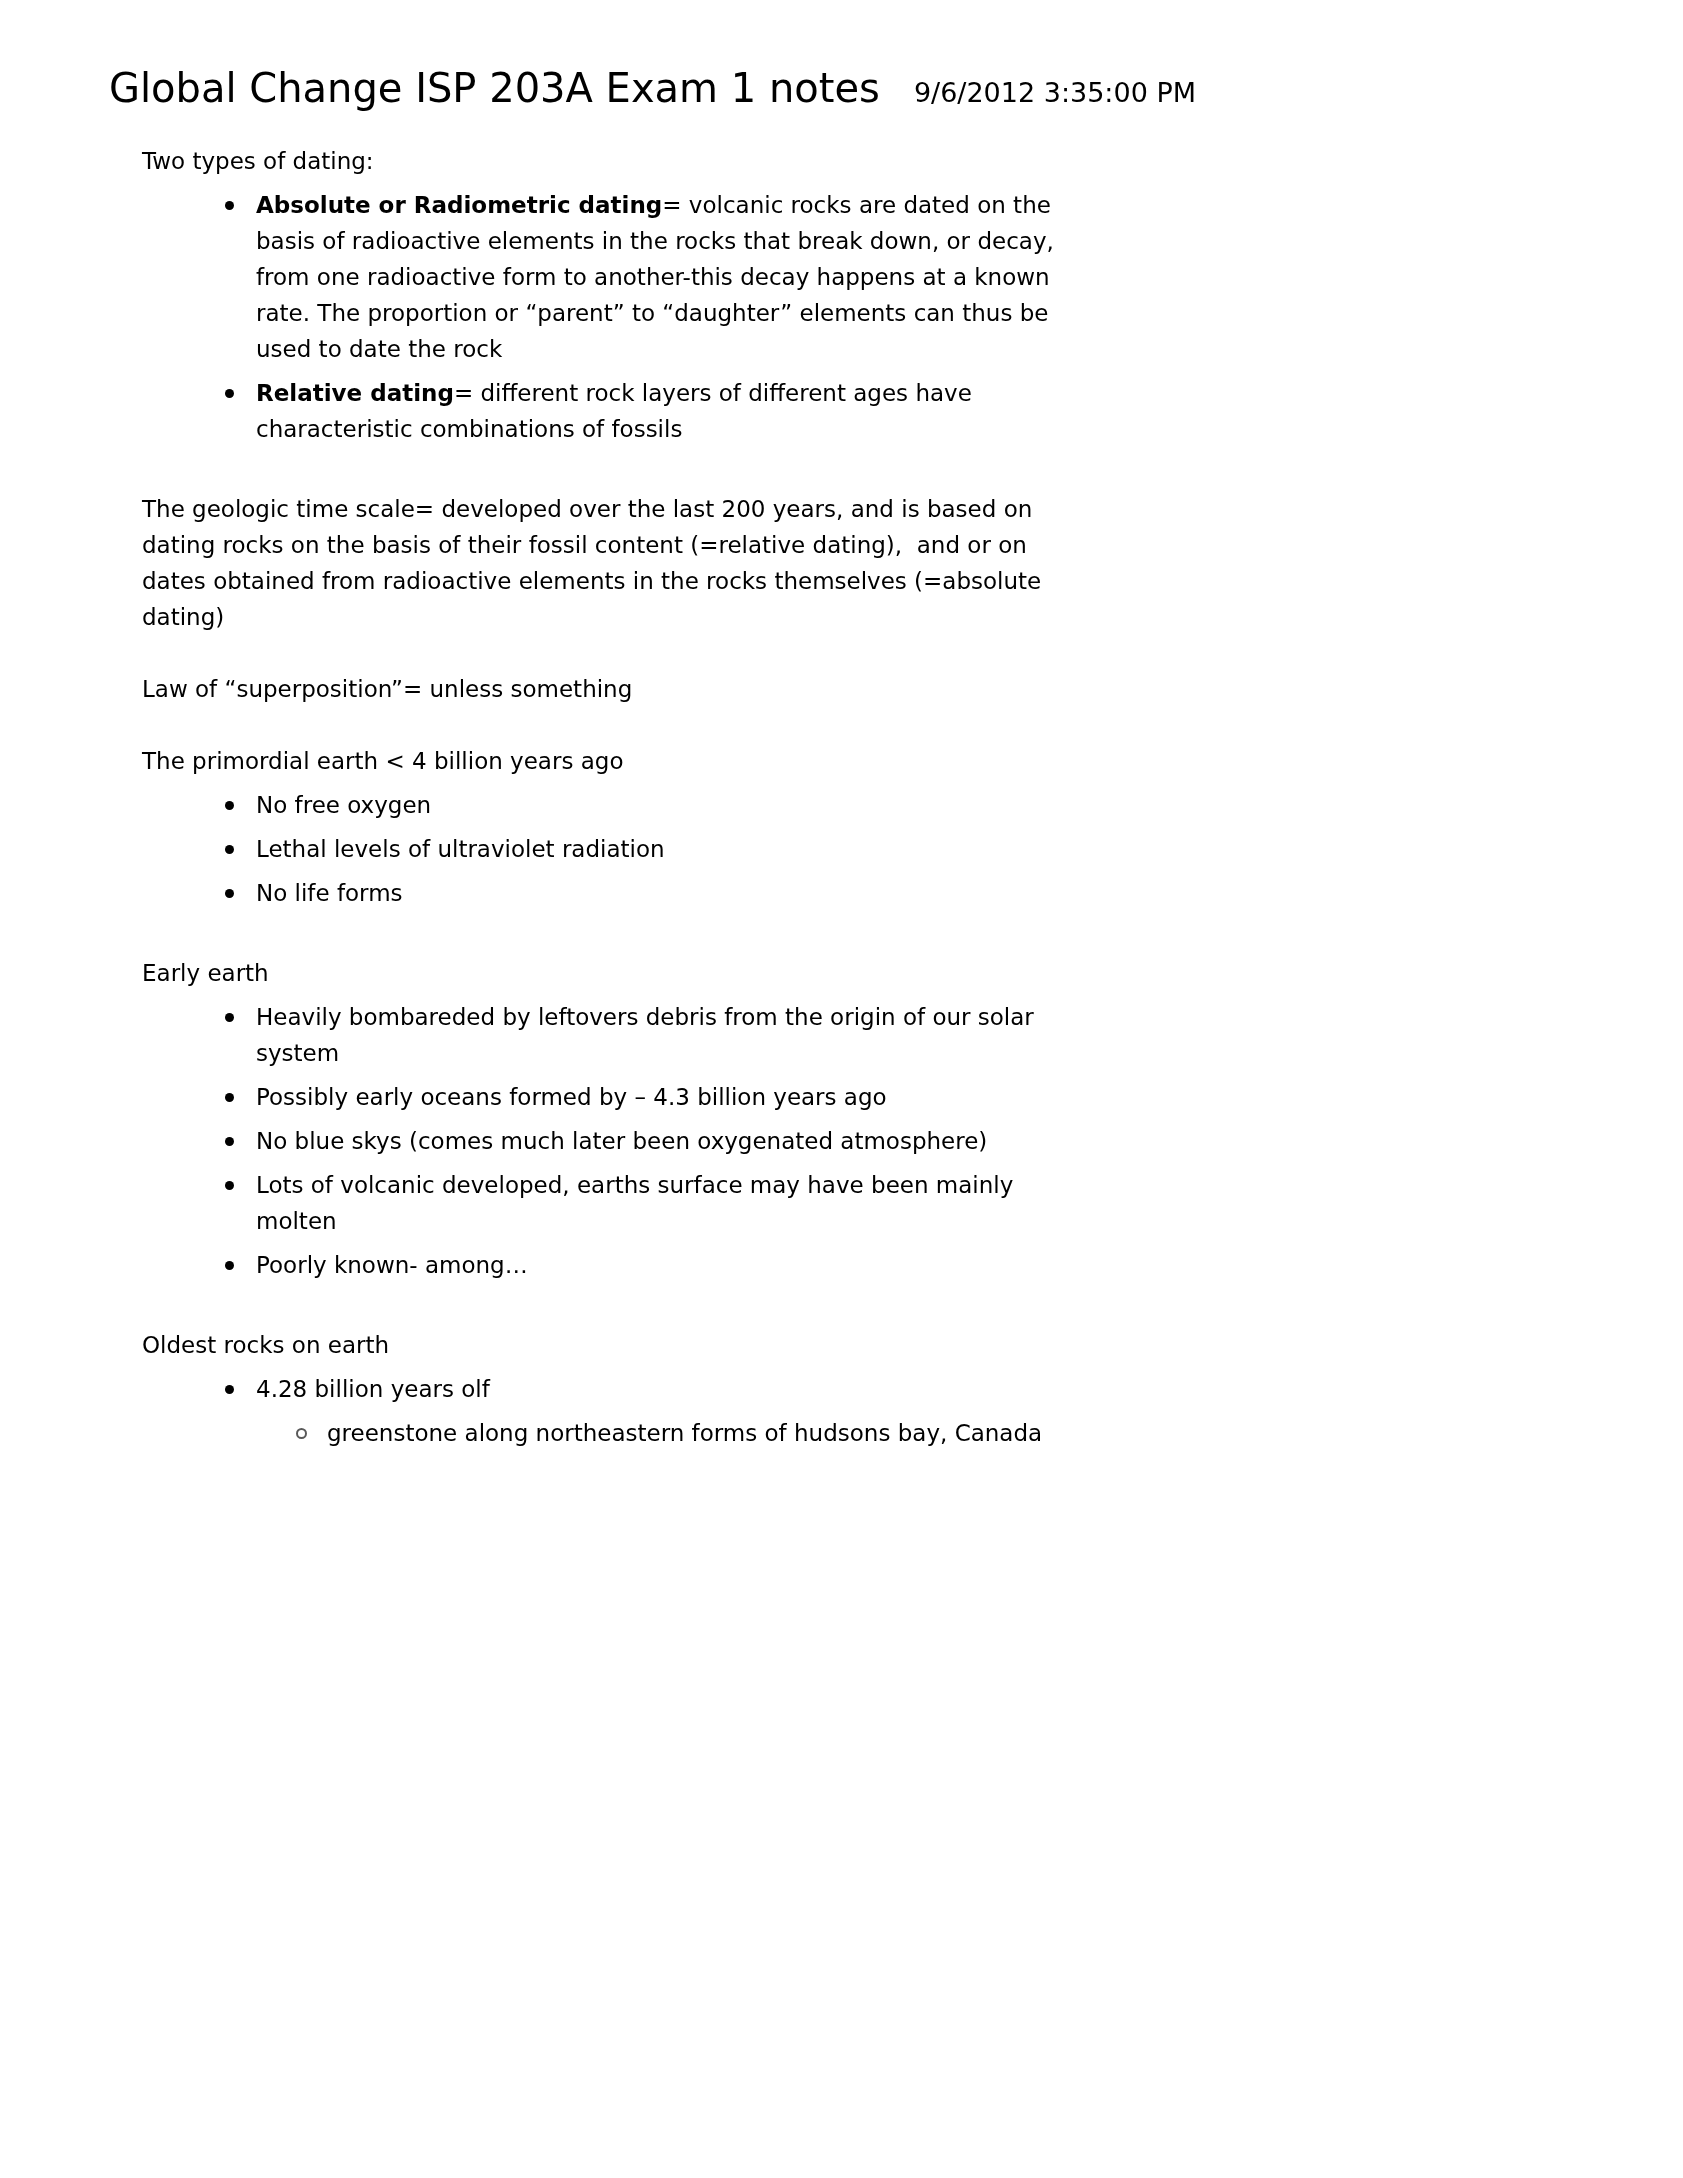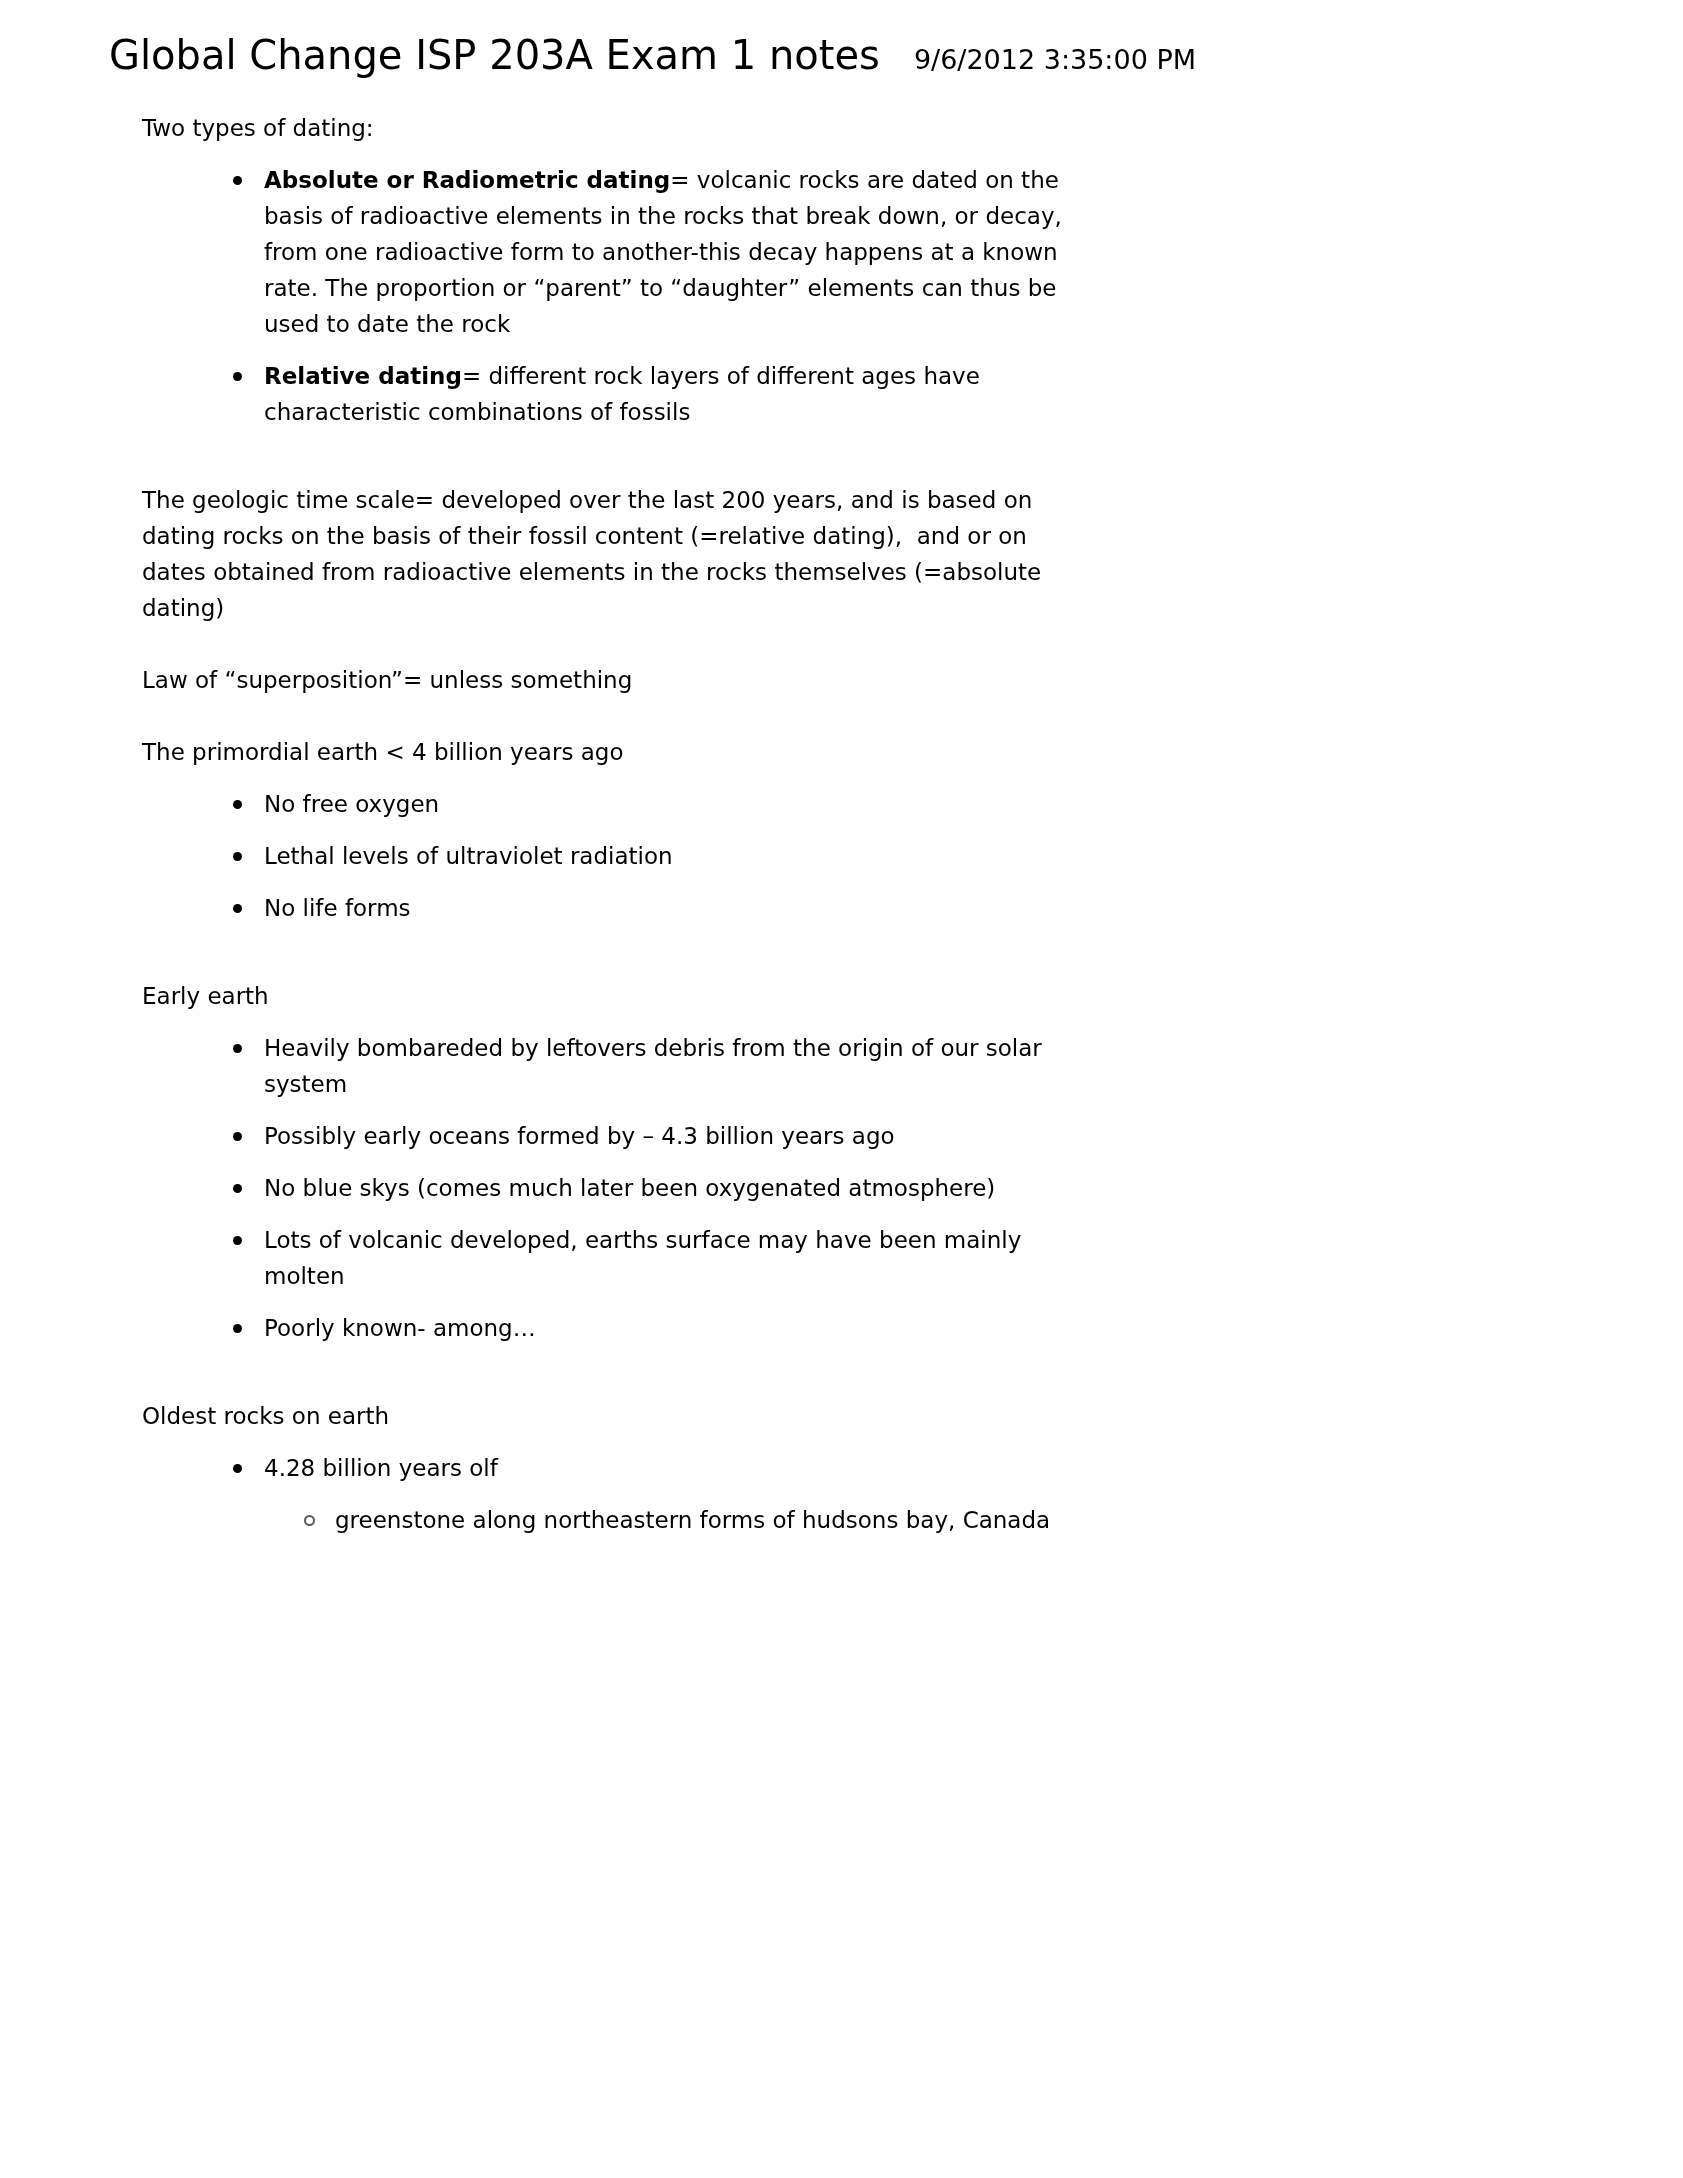--- a/index.html
+++ b/index.html
@@ -1,28 +1,28 @@
 <!DOCTYPE html>
 <html><head>
 <meta charset="utf-8">
 <style>
   html,body{margin:0;padding:0;}
   body{
     width:1683px;height:2178px;background:#ffffff;color:#000000;
     font-family:"DejaVu Sans","Liberation Sans",sans-serif;
   }
-  .page{box-sizing:border-box;width:1451px;height:2178px;padding:30px 99px 0 109px;overflow:hidden;}
+  .page{box-sizing:border-box;width:1451px;height:2178px;padding:63px 99px 0 109px;overflow:hidden;}
   .title-row{display:flex;align-items:baseline;gap:34px;margin:0 0 30px 0;}
   .doc-title{font-size:40px;font-weight:400;margin:0;line-height:1.25;white-space:nowrap;}
   .doc-ts{font-size:27px;line-height:1.2;white-space:nowrap;}
   .body{padding-left:33px;font-size:23px;line-height:36px;}
   .para{margin:0;max-width:936px;white-space:pre-wrap;}
   .gap{height:36px;}
   ul{list-style:none;margin:0;padding:0;}
-  li{position:relative;margin:16px;white-space:pre-wrap;}
+  li{position:relative;margin:8px;white-space:pre-wrap;}
   .l1{padding-left:106px;max-width:938px;box-sizing:border-box;}
   .l1::before{
     content:"";position:absolute;left:75px;top:14px;
     width:9px;height:9px;border-radius:50%;background:#000;
   }
   .l2{padding-left:177px;max-width:1089px;box-sizing:border-box;}
   .l2::before{
     content:"";position:absolute;left:146px;top:13px;
     width:11px;height:11px;border-radius:50%;
     border:2px solid #595959;background:transparent;box-sizing:border-box;

